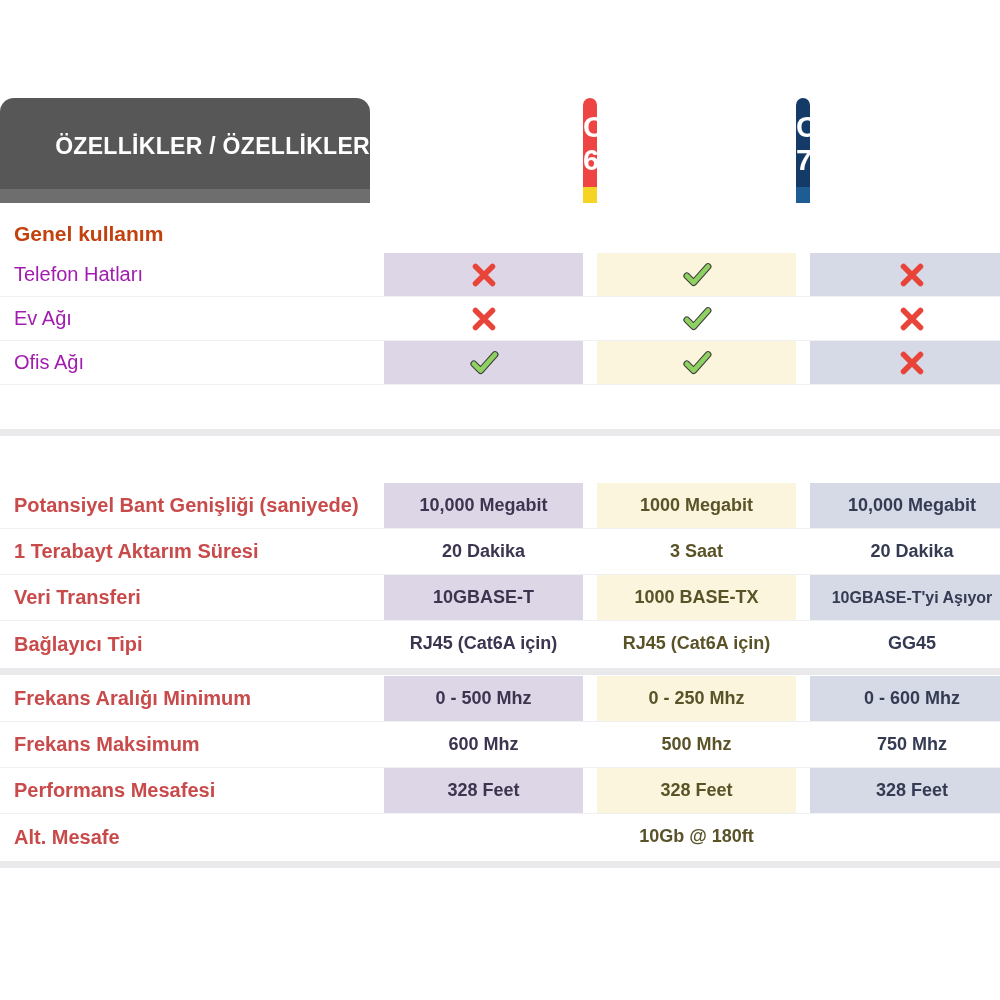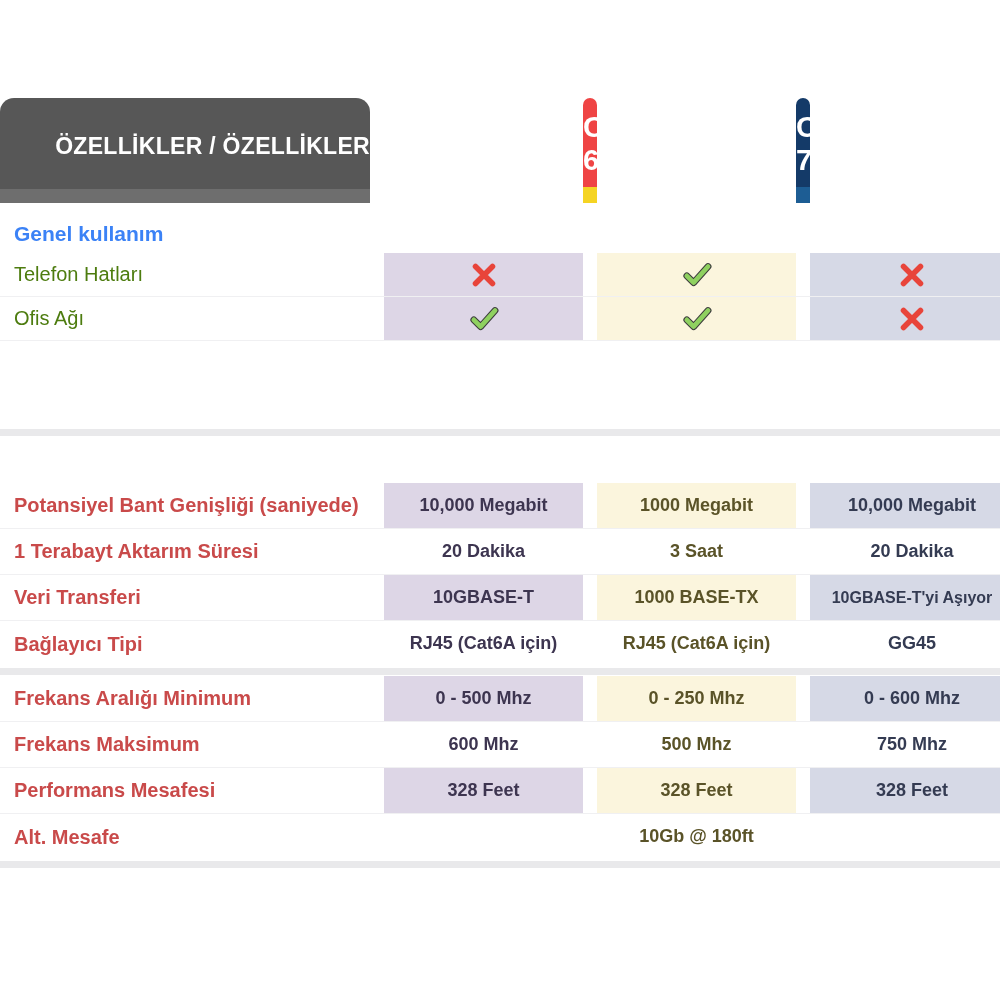--- a/index.html
+++ b/index.html
@@ -100,37 +100,37 @@
   }
 
   
   .caption-row { height: 38px; }
   .caption-text {
     display: flex;
     align-items: center;
     padding-left: 14px;
     font-size: 21px;
     font-weight: bold;
-    color: #3b82f6;
+    color: #c2410c;
   }
 
   
   .data-row {
     height: 44px;
     border-bottom: 1px solid #f0f0f2;
   }
   .data-row.tall { height: 46px; }
   .data-row.no-rule { border-bottom: none; }
 
   .row-label {
     display: flex;
     align-items: center;
     padding-left: 14px;
     font-size: 20px;
-    color: #4d7c0f;
+    color: #a21caf;
     white-space: nowrap;
   }
   .row-label.accent {
     color: #c94a4a;
     font-weight: bold;
     font-size: 20px;
   }
 
   .cell {
     display: flex;
@@ -204,20 +204,42 @@
           </svg>
       </div>
       <div class="spacer"></div>
       <div class="cell tint-7">
         <svg class="mark" viewBox="0 0 40 40">
             <path d="M10 10 L30 30 M30 10 L10 30" stroke="#e8443a" stroke-width="6.5" stroke-linecap="round"></path>
           </svg>
       </div>
     </div>
 
+    <div class="grid-row data-row">
+      <div class="row-label">Ev Ağı</div>
+      <div class="spacer"></div>
+      <div class="cell">
+        <svg class="mark" viewBox="0 0 40 40">
+            <path d="M10 10 L30 30 M30 10 L10 30" stroke="#e8443a" stroke-width="6.5" stroke-linecap="round"></path>
+          </svg>
+      </div>
+      <div class="spacer"></div>
+      <div class="cell">
+        <svg class="mark" viewBox="0 0 40 40">
+            <path d="M8 21 L16 29 L33 10" fill="none" stroke="#3d3d3d" stroke-width="8" stroke-linecap="round" stroke-linejoin="round"></path>
+            <path d="M8 21 L16 29 L33 10" fill="none" stroke="#8fd160" stroke-width="5.5" stroke-linecap="round" stroke-linejoin="round"></path>
+          </svg>
+      </div>
+      <div class="spacer"></div>
+      <div class="cell">
+        <svg class="mark" viewBox="0 0 40 40">
+            <path d="M10 10 L30 30 M30 10 L10 30" stroke="#e8443a" stroke-width="6.5" stroke-linecap="round"></path>
+          </svg>
+      </div>
+    </div>
 
     <div class="grid-row data-row">
       <div class="row-label">Ofis Ağı</div>
       <div class="spacer"></div>
       <div class="cell tint-6a">
         <svg class="mark" viewBox="0 0 40 40">
             <path d="M8 21 L16 29 L33 10" fill="none" stroke="#3d3d3d" stroke-width="8" stroke-linecap="round" stroke-linejoin="round"></path>
             <path d="M8 21 L16 29 L33 10" fill="none" stroke="#8fd160" stroke-width="5.5" stroke-linecap="round" stroke-linejoin="round"></path>
           </svg>
       </div>

